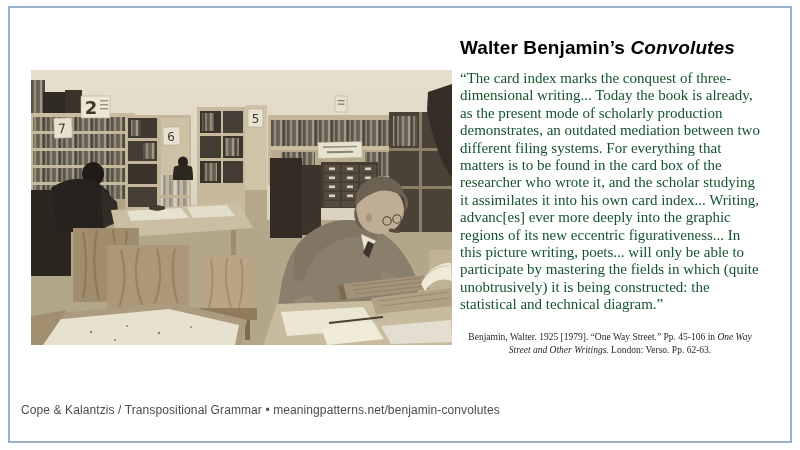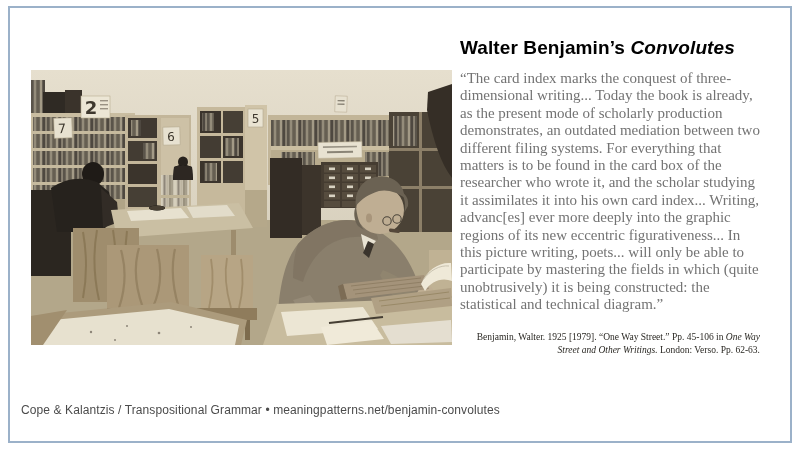--- a/index.html
+++ b/index.html
@@ -7,23 +7,23 @@
          font-family:"Liberation Sans",sans-serif;}
   .slide-border{position:absolute;left:8px;top:6px;width:784px;height:437px;
                 border:2px solid #9bb1c9;box-sizing:border-box;pointer-events:none;}
   .photo-frame{position:absolute;left:31px;top:70px;width:421px;height:275px;overflow:hidden;}
   .photo-frame svg{display:block;width:100%;height:100%;}
   .content{position:absolute;left:460px;top:37px;width:300px;color:#111;}
   .title{font-size:19px;line-height:21px;font-weight:bold;color:#000;margin:0 0 12px 0;
          letter-spacing:.1px;}
   .title em{font-style:italic;}
   .quote{font-family:"Liberation Serif",serif;font-size:15px;line-height:17.4px;
-         color:#737373;margin:0;text-align:left;}
+         color:#14532d;margin:0;text-align:left;}
   .citation{font-family:"Liberation Serif",serif;font-size:9.5px;line-height:13px;
-            color:#2a2823;text-align:right;margin-top:17px;}
+            color:#2a2823;text-align:center;margin-top:17px;}
   .citation em{font-style:italic;}
   .footer{position:absolute;left:21px;top:403px;font-size:12px;color:#4b4b4b;
           letter-spacing:.1px;}
   svg text{font-family:"DejaVu Sans",sans-serif;fill:#3e382e;}
 </style>
 </head>
 <body>
 
 <div class="stage">
 

